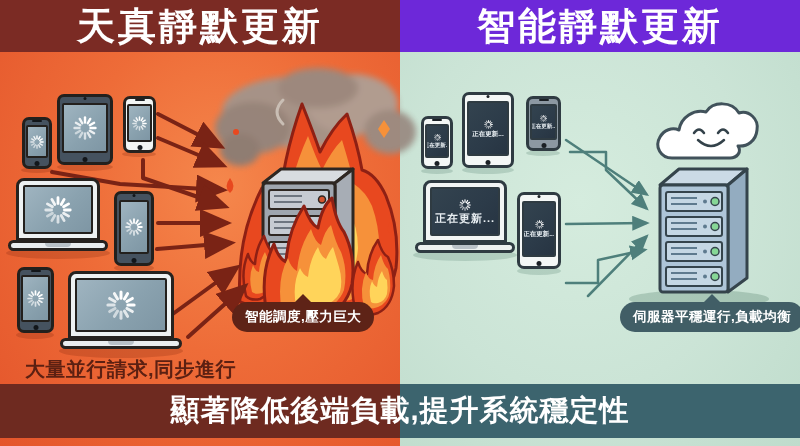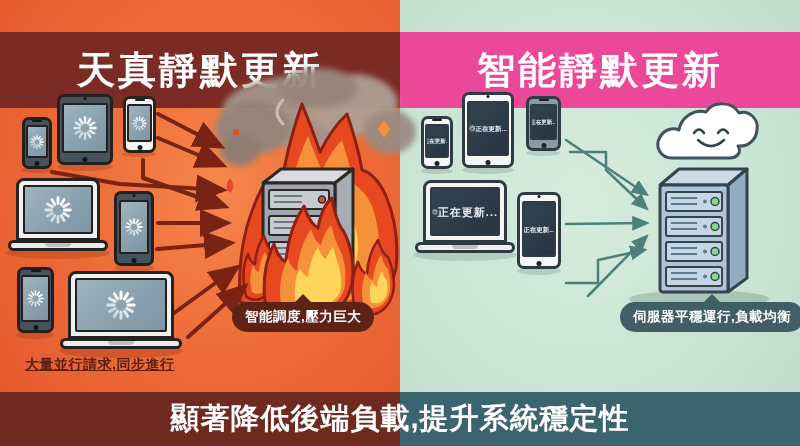--- a/index.html
+++ b/index.html
@@ -6,37 +6,37 @@
   .canvas{position:relative;width:800px;height:446px;overflow:hidden;
           font-family:"Liberation Sans","DejaVu Sans",sans-serif;}
 
   
   .bg-left{position:absolute;left:0;top:0;width:400px;height:446px;
     background:radial-gradient(ellipse at 55% 42%,#F5874C 0%,#EE6C38 45%,#E4552B 100%);}
   .bg-right{position:absolute;left:400px;top:0;width:400px;height:446px;
     background:radial-gradient(ellipse at 45% 45%,#D5ECDE 0%,#CBE4D6 55%,#BFDCCC 100%);}
 
   
-  .hdr{position:absolute;top:0;width:400px;height:76px;display:flex;
+  .hdr{position:absolute;top:0;width:400px;height:52px;display:flex;
        align-items:center;justify-content:center;color:#FFFFFF;
-       font-size:38px;font-weight:bold;letter-spacing:3px;margin-top:32px;}
+       font-size:38px;font-weight:bold;letter-spacing:3px;}
   .hdr-left{left:0;background:#7B2B24;}
-  .hdr-right{left:400px;background:#ec4899;}
+  .hdr-right{left:400px;background:#6d28d9;}
 
   
   svg.art{position:absolute;left:0;top:0;}
 
   
   .dev{position:absolute;box-sizing:border-box;}
   .frame-dark{background:#45525F;border:3px solid #23201D;border-radius:7px;position:absolute;inset:0;}
   .frame-white{background:#F2F5F4;border:3px solid #26221F;border-radius:7px;position:absolute;inset:0;}
   .frame-white-r{background:#F4F7F6;border:3px solid #2F3B42;border-radius:7px;position:absolute;inset:0;}
   .frame-gray-r{background:#8C98A2;border:3px solid #2F3B42;border-radius:7px;position:absolute;inset:0;}
   .scr{position:absolute;overflow:hidden;border-radius:2px;
-       display:flex;flex-direction:row;align-items:center;justify-content:center;}
+       display:flex;flex-direction:column;align-items:center;justify-content:center;}
   .scr-left{background:linear-gradient(135deg,#9FB4C0 0%,#8AA2AF 55%,#7E96A4 100%);border:2px solid #23201D;}
   .scr-right{background:linear-gradient(135deg,#33434F 0%,#2C3B49 60%,#273442 100%);border:2px solid #2F3B42;color:#E8EEF2;}
   .ph-scr{left:4px;right:4px;top:8px;bottom:11px;}
   .tb-scr{left:5px;right:5px;top:9px;bottom:12px;}
   .dot-top{position:absolute;top:3px;left:50%;transform:translateX(-50%);
            width:3px;height:3px;border-radius:50%;background:#1B2025;}
   .bar-top{position:absolute;top:3px;left:50%;transform:translateX(-50%);
            width:10px;height:2px;border-radius:2px;background:#1B2025;}
   .dot-bot{position:absolute;bottom:3px;left:50%;transform:translateX(-50%);
            width:5px;height:5px;border-radius:50%;background:#1B2025;}
@@ -60,26 +60,26 @@
   
   .pill{position:absolute;background:#5E2317;color:#FFF;font-size:13.5px;font-weight:bold;
         padding:6px 13px;border-radius:16px;white-space:nowrap;letter-spacing:0.5px;}
   .pill::before{content:"";position:absolute;top:-8px;left:50%;transform:translateX(-50%);
         border-left:9px solid transparent;border-right:9px solid transparent;
         border-bottom:9px solid #5E2317;}
   .pill-smart{background:#415E66;}
   .pill-smart::before{border-bottom-color:#415E66;}
 
   
-  .caption{position:absolute;font-size:14px;font-weight:bold;white-space:nowrap;letter-spacing:0.5px;text-decoration:underline;}
+  .caption{position:absolute;font-size:20px;font-weight:bold;white-space:nowrap;letter-spacing:0.5px;}
   .cap-left{left:25px;top:356px;color:#5C2012;}
   .cap-right{left:425px;top:356px;color:#2F4A50;}
 
   
-  .banner{position:absolute;left:0;bottom:0;width:800px;height:54px;}
+  .banner{position:absolute;left:0;bottom:0;width:800px;height:62px;}
   .banner-half{position:absolute;top:0;width:400px;height:54px;}
   .banner-l{left:0;background:#6E2A20;}
   .banner-r{left:400px;background:#3C646E;}
   .banner-text{position:absolute;left:0;top:0;width:800px;height:54px;display:flex;
         align-items:center;justify-content:center;color:#FFF;font-size:29px;
         font-weight:bold;letter-spacing:1px;}
 </style>
 </head>
 <body>
 

